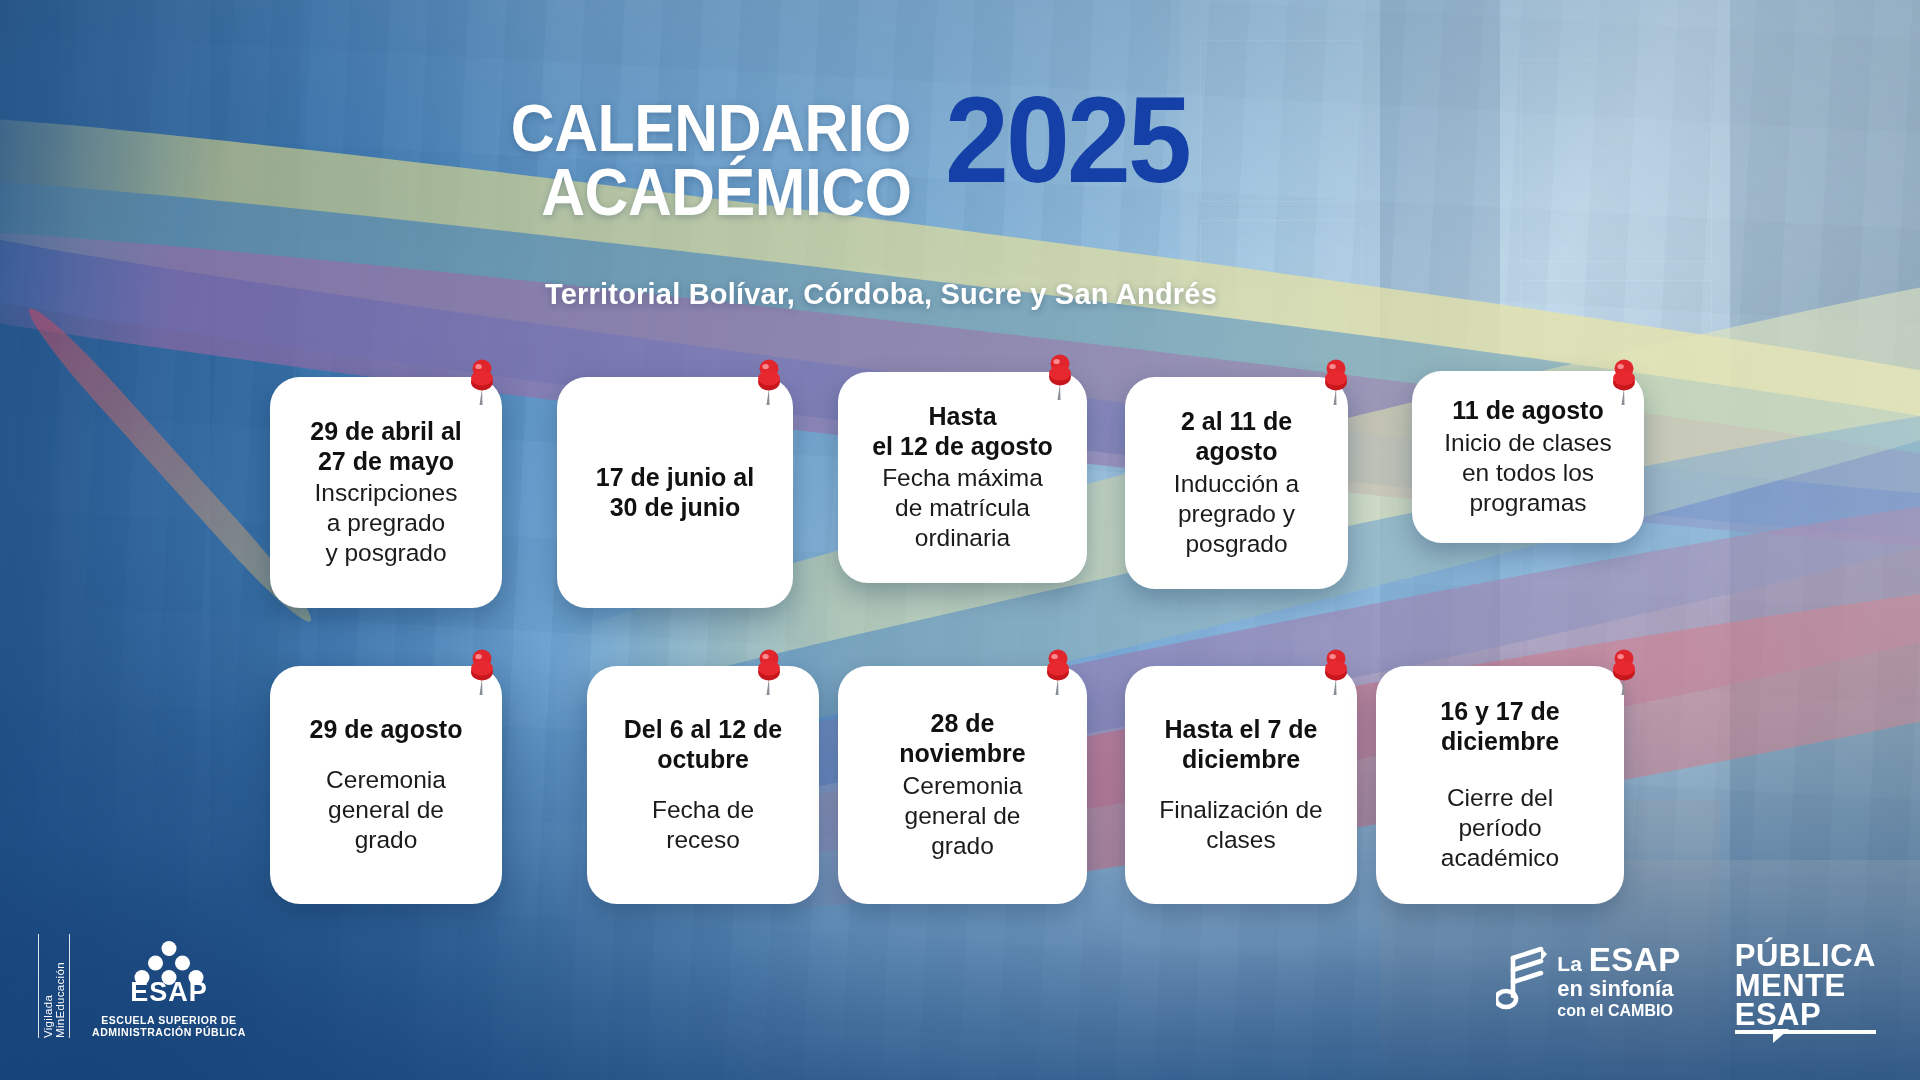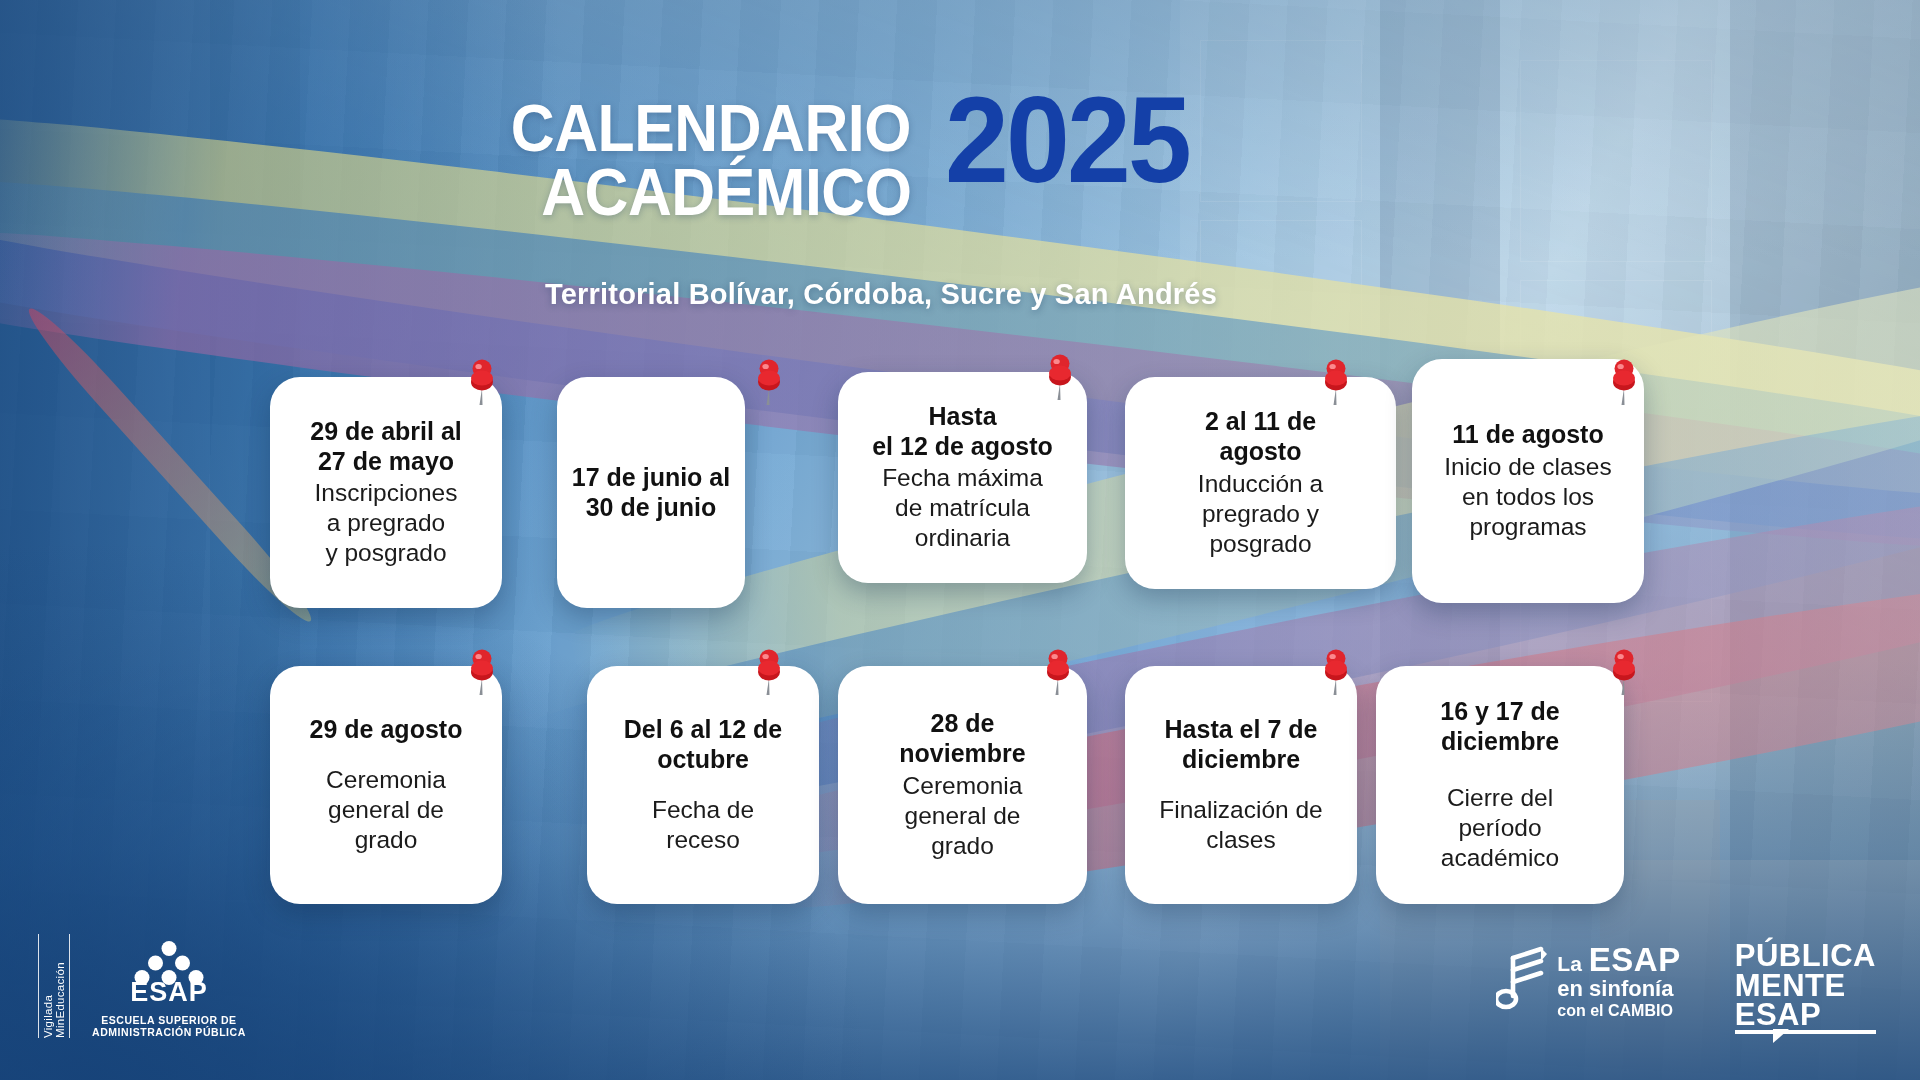--- a/index.html
+++ b/index.html
@@ -144,39 +144,39 @@
 
   <div class="cards">
 
     <div class="card" style="left:270px;top:377px;width:232px;height:231px;">
       <div class="date">29 de abril al
 27 de mayo</div>
       <div class="desc">Inscripciones
 a pregrado
 y posgrado</div>
     </div>
-    <div class="card" style="left:557px;top:377px;width:188px;height:231px;">
+    <div class="card" style="left:557px;top:377px;width:236px;height:231px;">
       <div class="date">17 de junio al
 30 de junio</div>
     </div>
     <div class="card" style="left:838px;top:372px;width:249px;height:211px;">
       <div class="date">Hasta
 el 12 de agosto</div>
       <div class="desc">Fecha máxima
 de matrícula
 ordinaria</div>
     </div>
-    <div class="card" style="left:1125px;top:377px;width:271px;height:212px;">
+    <div class="card" style="left:1125px;top:377px;width:223px;height:212px;">
       <div class="date">2 al 11 de
 agosto</div>
       <div class="desc">Inducción a
 pregrado y
 posgrado</div>
     </div>
-    <div class="card" style="left:1412px;top:359px;width:232px;height:244px;">
+    <div class="card" style="left:1412px;top:371px;width:232px;height:172px;">
       <div class="date">11 de agosto</div>
       <div class="desc">Inicio de clases
 en todos los
 programas</div>
     </div>
 
     <div class="card gap" style="left:270px;top:666px;width:232px;height:238px;">
       <div class="date">29 de agosto</div>
       <div class="desc">Ceremonia
 general de

